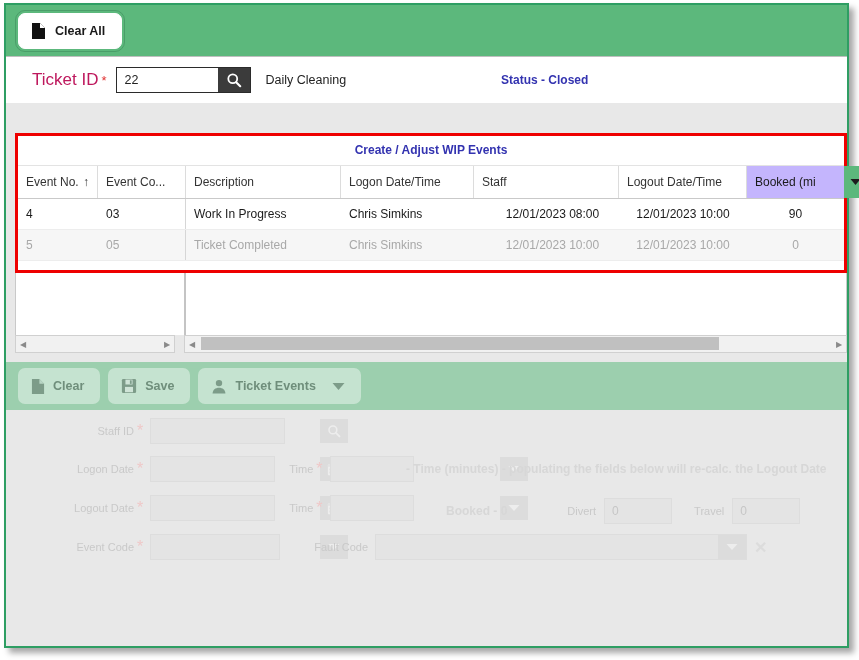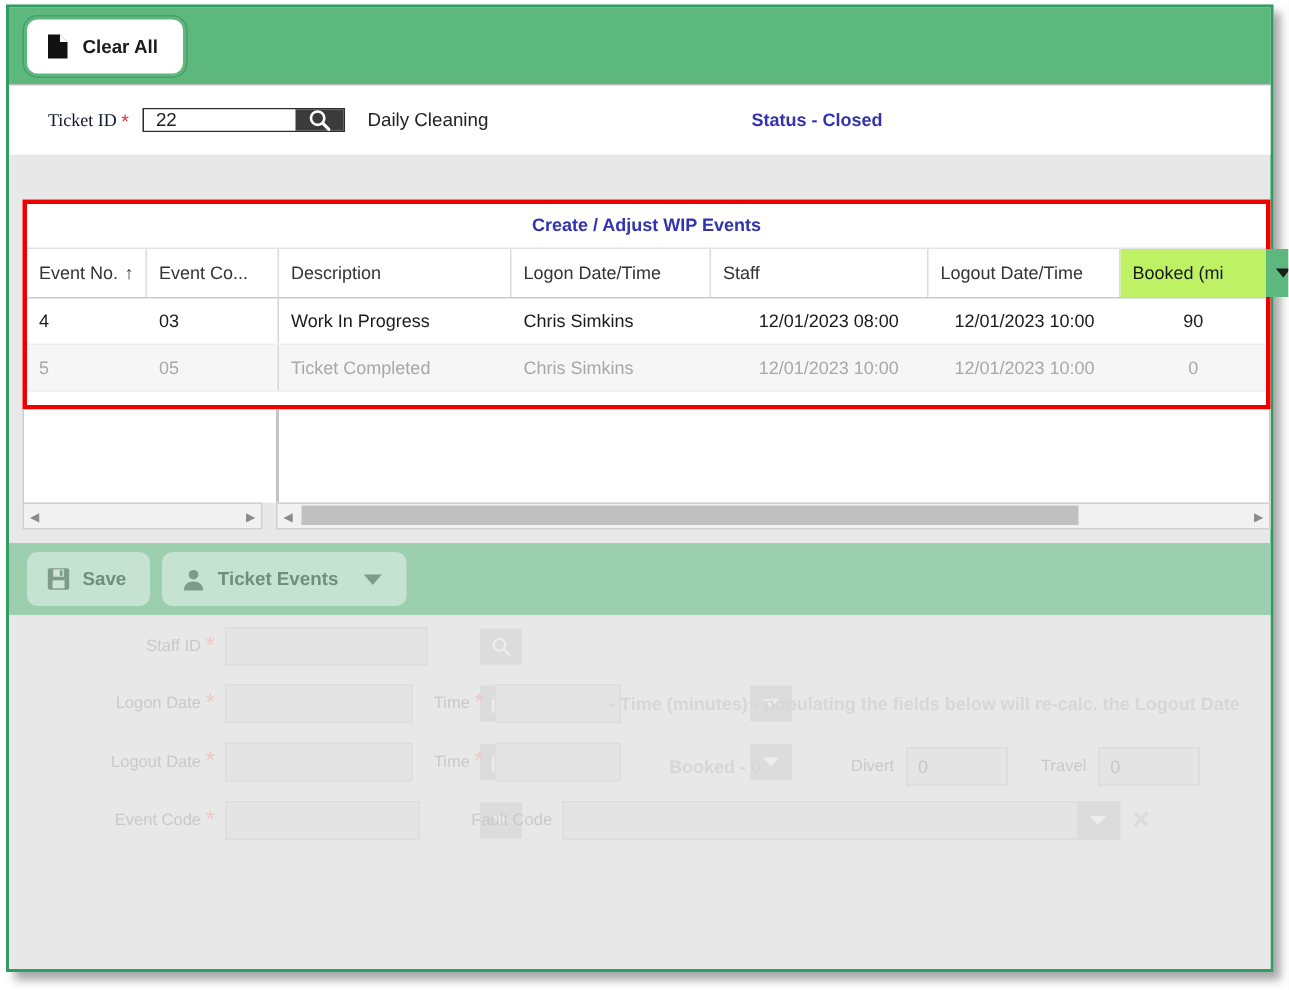--- a/index.html
+++ b/index.html
@@ -95,27 +95,27 @@
   
   .ticket-row {
     position: relative;
     height: 46px;
     background: #ffffff;
     display: flex;
     align-items: center;
     padding-left: 26px;
     box-sizing: border-box;
   }
-  .lbl { font-size: 12px; color: #0f172a; font-family: Liberation Serif, serif; }
+  .lbl { font-size: 17px; color: #be185d; }
   .req { color: #e03030; margin-left: 3px; font-size: 13px; }
   .ticket-input-wrap {
     display: flex;
     align-items: stretch;
     margin-left: 9px;
-    height: 16px;
+    height: 26px;
     border: 1px solid #2b2b2b;
     background: #fff;
     box-sizing: border-box;
   }
   .ticket-input {
     width: 85px;
     border: 0;
     outline: 0;
     padding: 0 8px;
     font-size: 12.5px;
@@ -177,21 +177,21 @@
     color: #333;
     border-right: 1px solid #dcdcdc;
     padding: 0 8px;
     box-sizing: border-box;
     white-space: nowrap;
     overflow: hidden;
     cursor: pointer;
   }
   .hcell.sorted { justify-content: space-between; }
   .hcell.booked {
-    background: #bef264;
+    background: #c4b5fd;
     color: #1a1a1a;
     border-right: 0;
     padding-right: 2px;
   }
   .booked-arrow {
     width: 22px;
     flex: 0 0 22px;
     background: #5cb87c;
     display: flex;
     align-items: center;
@@ -479,20 +479,27 @@
       <div class="hscroll main">
         <div class="sb-arrow">◀</div>
         <div class="sb-track">
           <div class="sb-thumb" style="left:2px;width:518px;"></div>
         </div>
         <div class="sb-arrow">▶</div>
       </div>
     </div>
 
     <div class="toolbar-green2">
+      <button class="btn-ghost">
+        <svg width="14" height="17" viewBox="0 0 15 18">
+          <path d="M1 1h8l5 5v11H1z" fill="#7d9c89"></path>
+          <path d="M9 1l5 5H9z" fill="#b9d6c5"></path>
+        </svg>
+        <span>Clear</span>
+      </button>
 
       <button class="btn-ghost">
         <svg width="16" height="16" viewBox="0 0 18 18">
           <rect x="1" y="1" width="16" height="16" rx="1.5" fill="#7d9c89"></rect>
           <rect x="5" y="1.8" width="8" height="5.5" fill="#cfe4d7"></rect>
           <rect x="4.5" y="10" width="9" height="6" fill="#cfe4d7"></rect>
           <rect x="10" y="2.6" width="2" height="4" fill="#7d9c89"></rect>
         </svg>
         <span>Save</span>
       </button>

